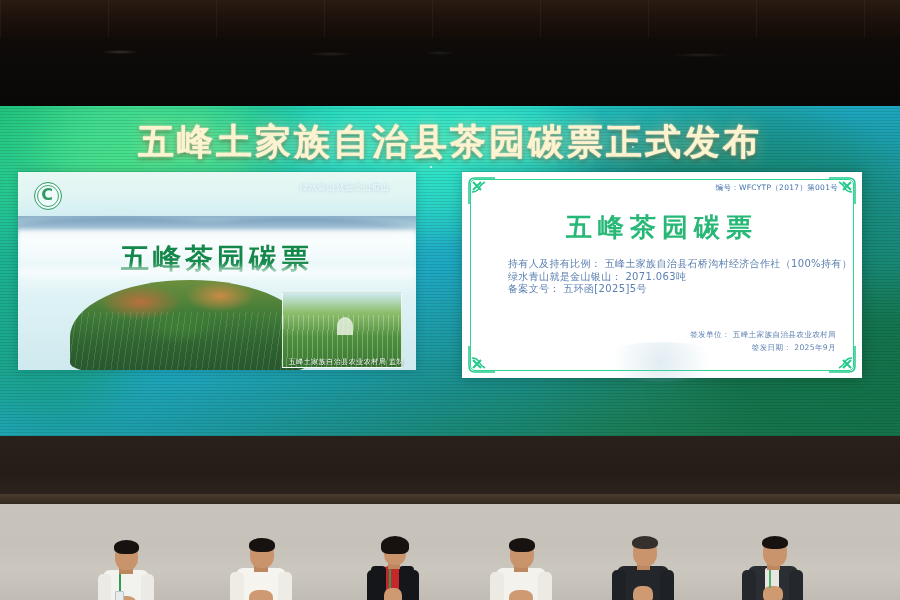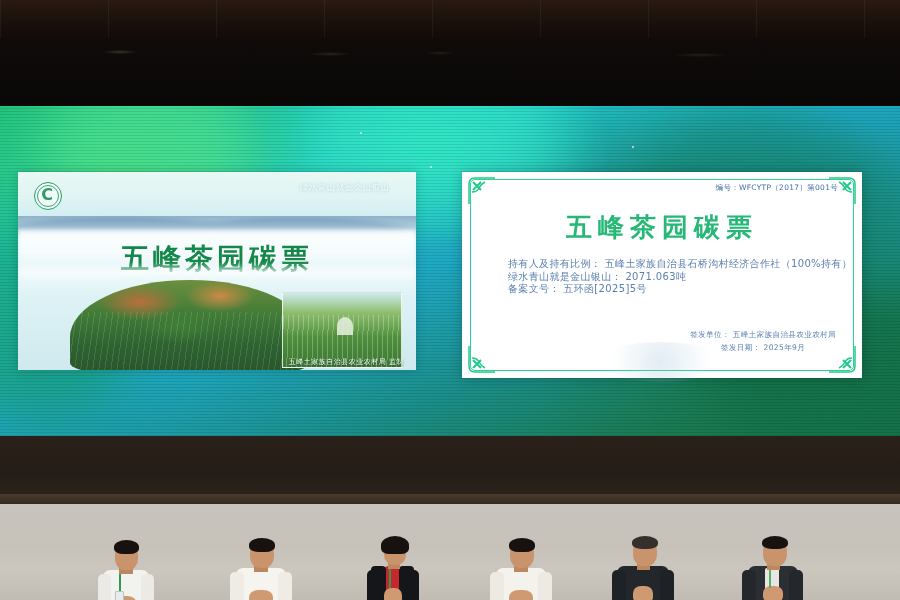--- a/index.html
+++ b/index.html
@@ -109,21 +109,21 @@
   .c-br{right:5px;bottom:4px;transform:scale(-1,-1);}
   .cert-no{position:absolute;right:24px;top:11px;color:#3f6fa8;
     font-family:"DejaVu Sans",sans-serif;font-size:7.5px;letter-spacing:.3px;white-space:nowrap;}
   .cert-title{position:absolute;left:0;top:38px;width:400px;text-align:center;
     font-family:"DejaVu Sans","Liberation Sans",sans-serif;font-size:26px;font-weight:bold;
     letter-spacing:6px;color:#27b877;text-shadow:0 1px 1px rgba(255,255,255,.9);white-space:nowrap;}
   .cert-body{position:absolute;left:46px;top:86px;right:24px;}
   .cert-line{position:relative;color:#5a7fb0;font-family:"DejaVu Sans",sans-serif;
     font-size:10px;line-height:12.6px;letter-spacing:.35px;white-space:nowrap;}
   .cert-line .rightcol{position:absolute;right:22px;top:0;}
-  .cert-sign{position:absolute;right:26px;bottom:24px;text-align:center;}
+  .cert-sign{position:absolute;right:26px;bottom:24px;text-align:right;}
   .cert-sign div{color:#5a7fb0;font-family:"DejaVu Sans",sans-serif;
     font-size:7.6px;line-height:13px;letter-spacing:.35px;white-space:nowrap;}
   .cert-wm{position:absolute;left:132px;bottom:-4px;width:134px;height:40px;
     border-radius:50%;background:radial-gradient(circle,rgba(120,170,200,.22),rgba(255,255,255,0) 70%);}
 
   
   .backdrop{position:absolute;left:0;top:436px;width:900px;height:66px;
     background:linear-gradient(180deg,#2a211a 0%,#241c16 55%,#2e251d 100%);}
   .backdrop-lip{position:absolute;left:0;top:494px;width:900px;height:10px;
     background:linear-gradient(180deg,#4a3c2d 0%,#332920 100%);}
@@ -160,20 +160,21 @@
     <div class="led-blotch" style="left:620px;top:10px;width:280px;height:190px;background:rgba(20,130,105,.55);"></div>
     <div class="led-blotch" style="left:700px;top:180px;width:260px;height:170px;background:rgba(15,110,70,.6);"></div>
     <div class="led-blotch" style="left:-60px;top:120px;width:200px;height:200px;background:rgba(22,150,90,.5);"></div>
     <div class="led-sparkle" style="left:360px;top:26px;width:2px;height:2px;"></div>
     <div class="led-sparkle" style="left:430px;top:60px;width:2px;height:2px;"></div>
     <div class="led-sparkle" style="left:305px;top:96px;width:2px;height:2px;"></div>
     <div class="led-sparkle" style="left:632px;top:40px;width:2px;height:2px;"></div>
     <div class="led-scan"></div>
   </div>
 
+  <div class="headline">五峰土家族自治县茶园碳票正式发布</div>
 
   <div class="poster">
     <div class="poster-sky"></div>
     <div class="poster-ridge"></div>
     <div class="poster-ridge2"></div>
     <div class="poster-cloud"></div>
 
     <div class="poster-logo">
       <div class="ring"></div>
       <div class="ring2"></div>

